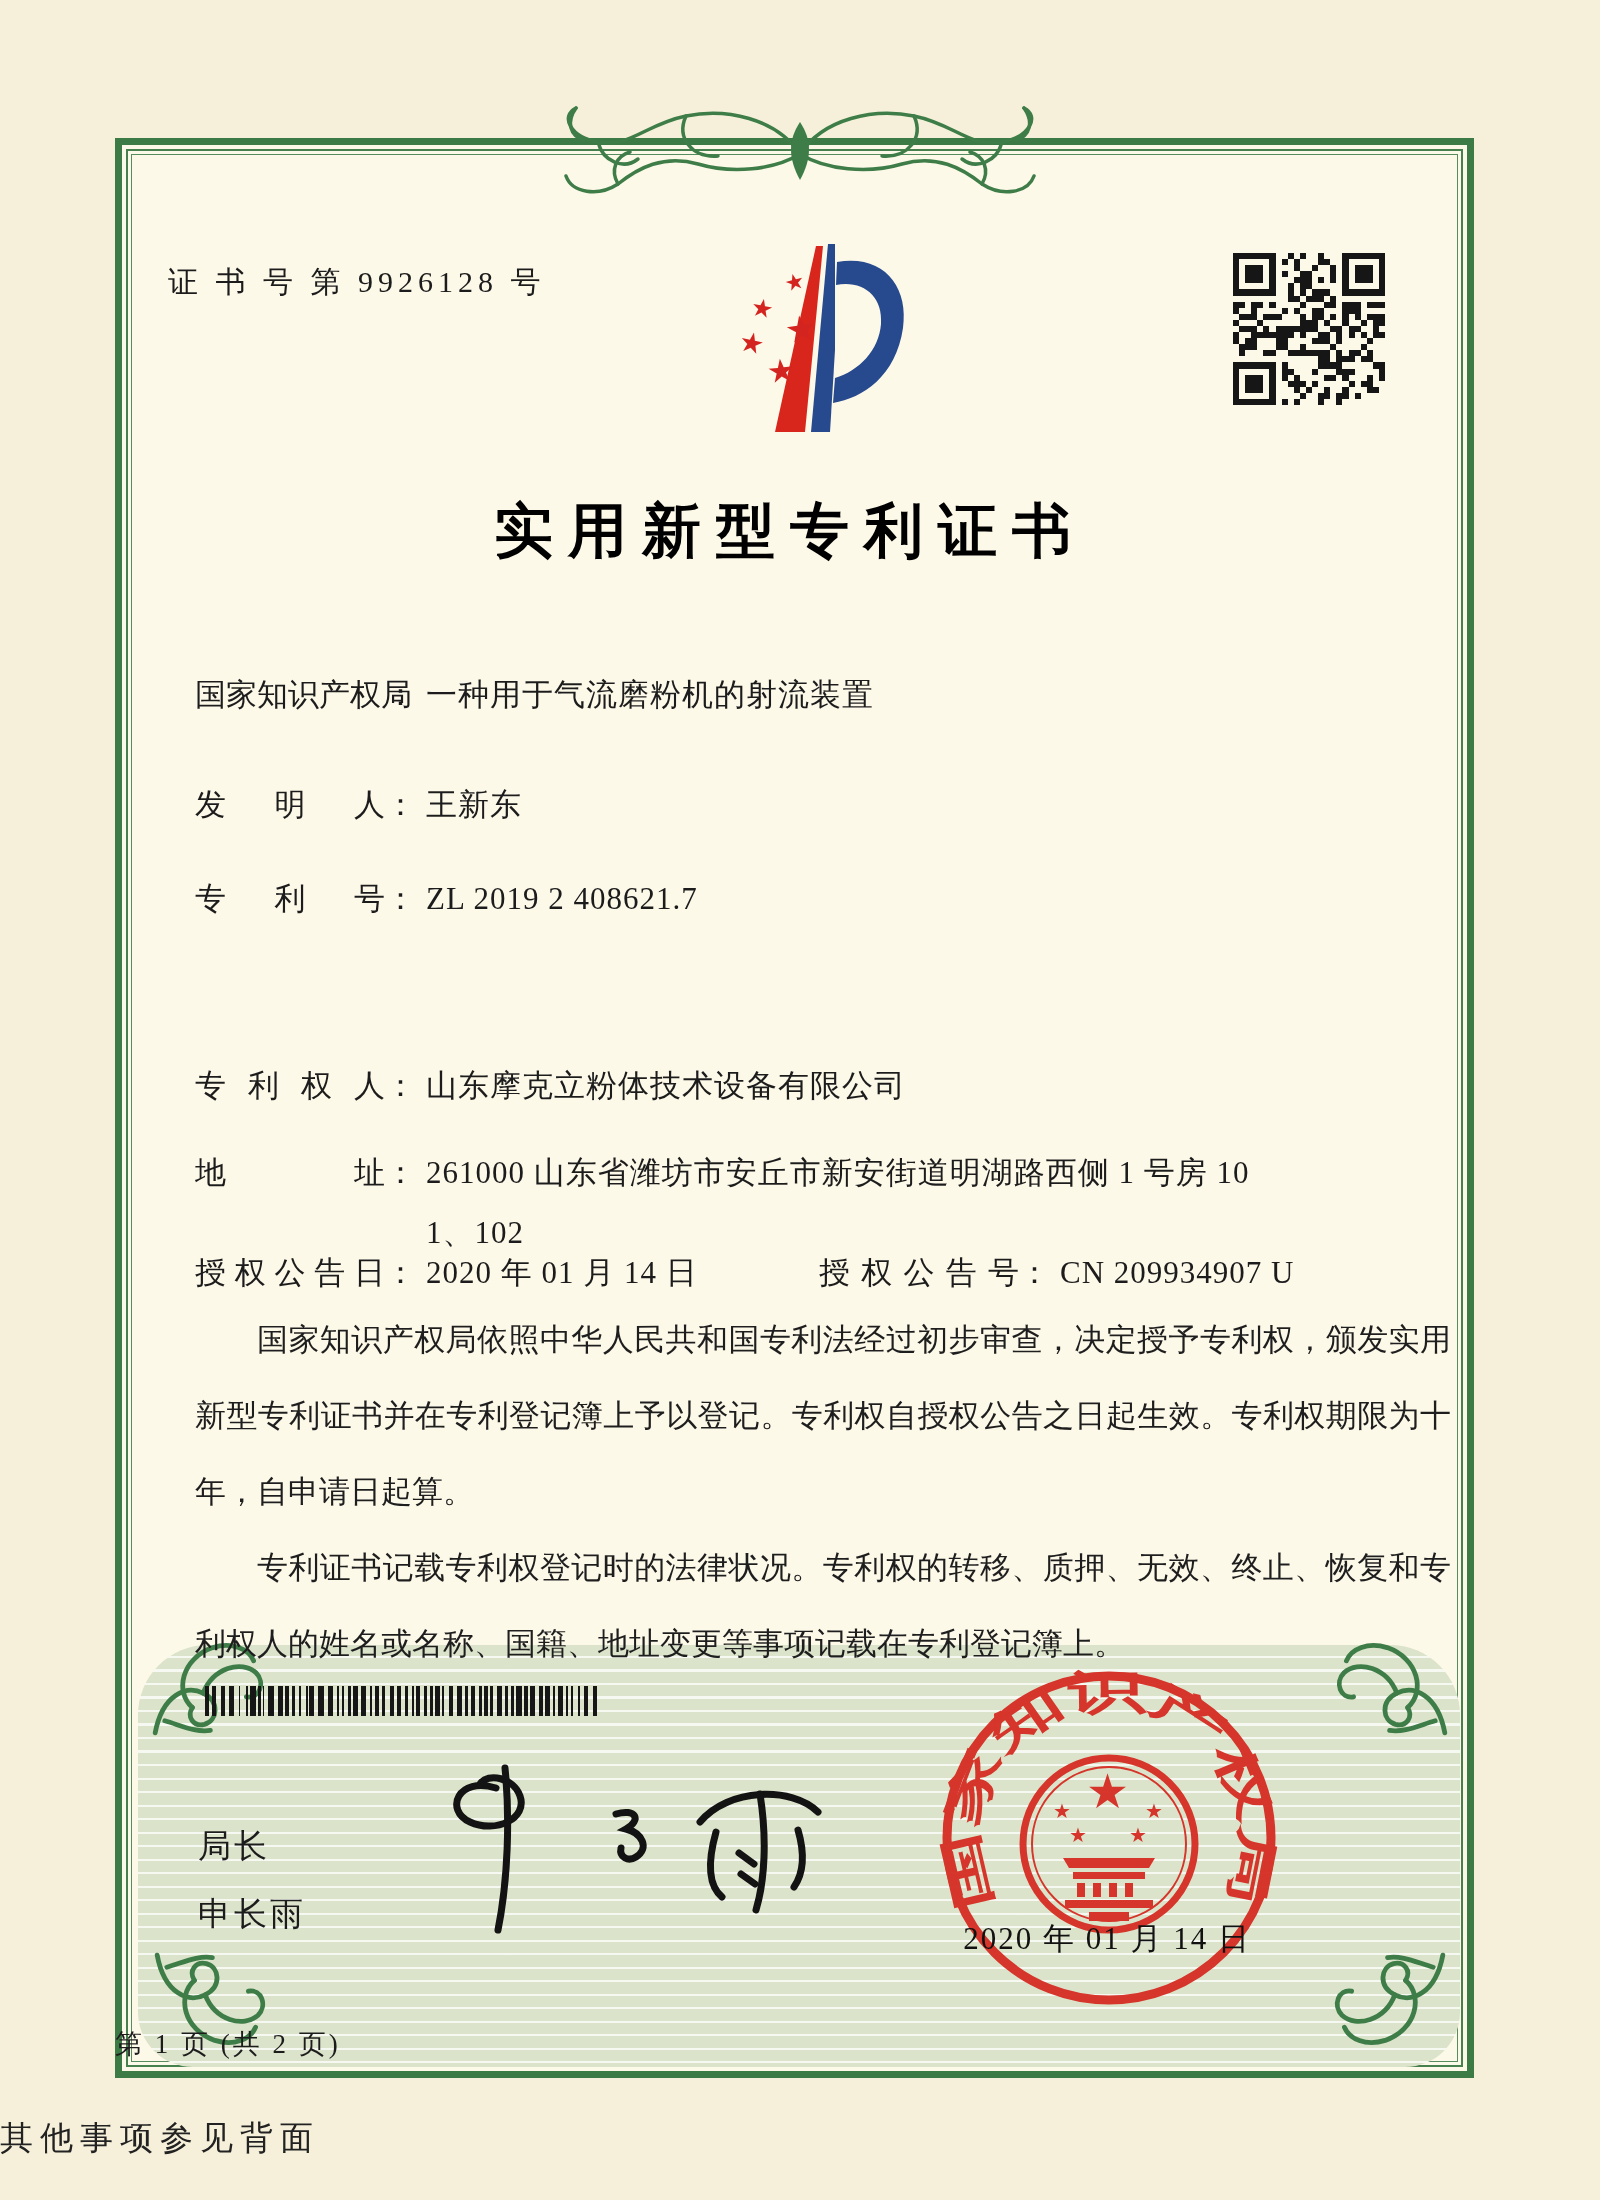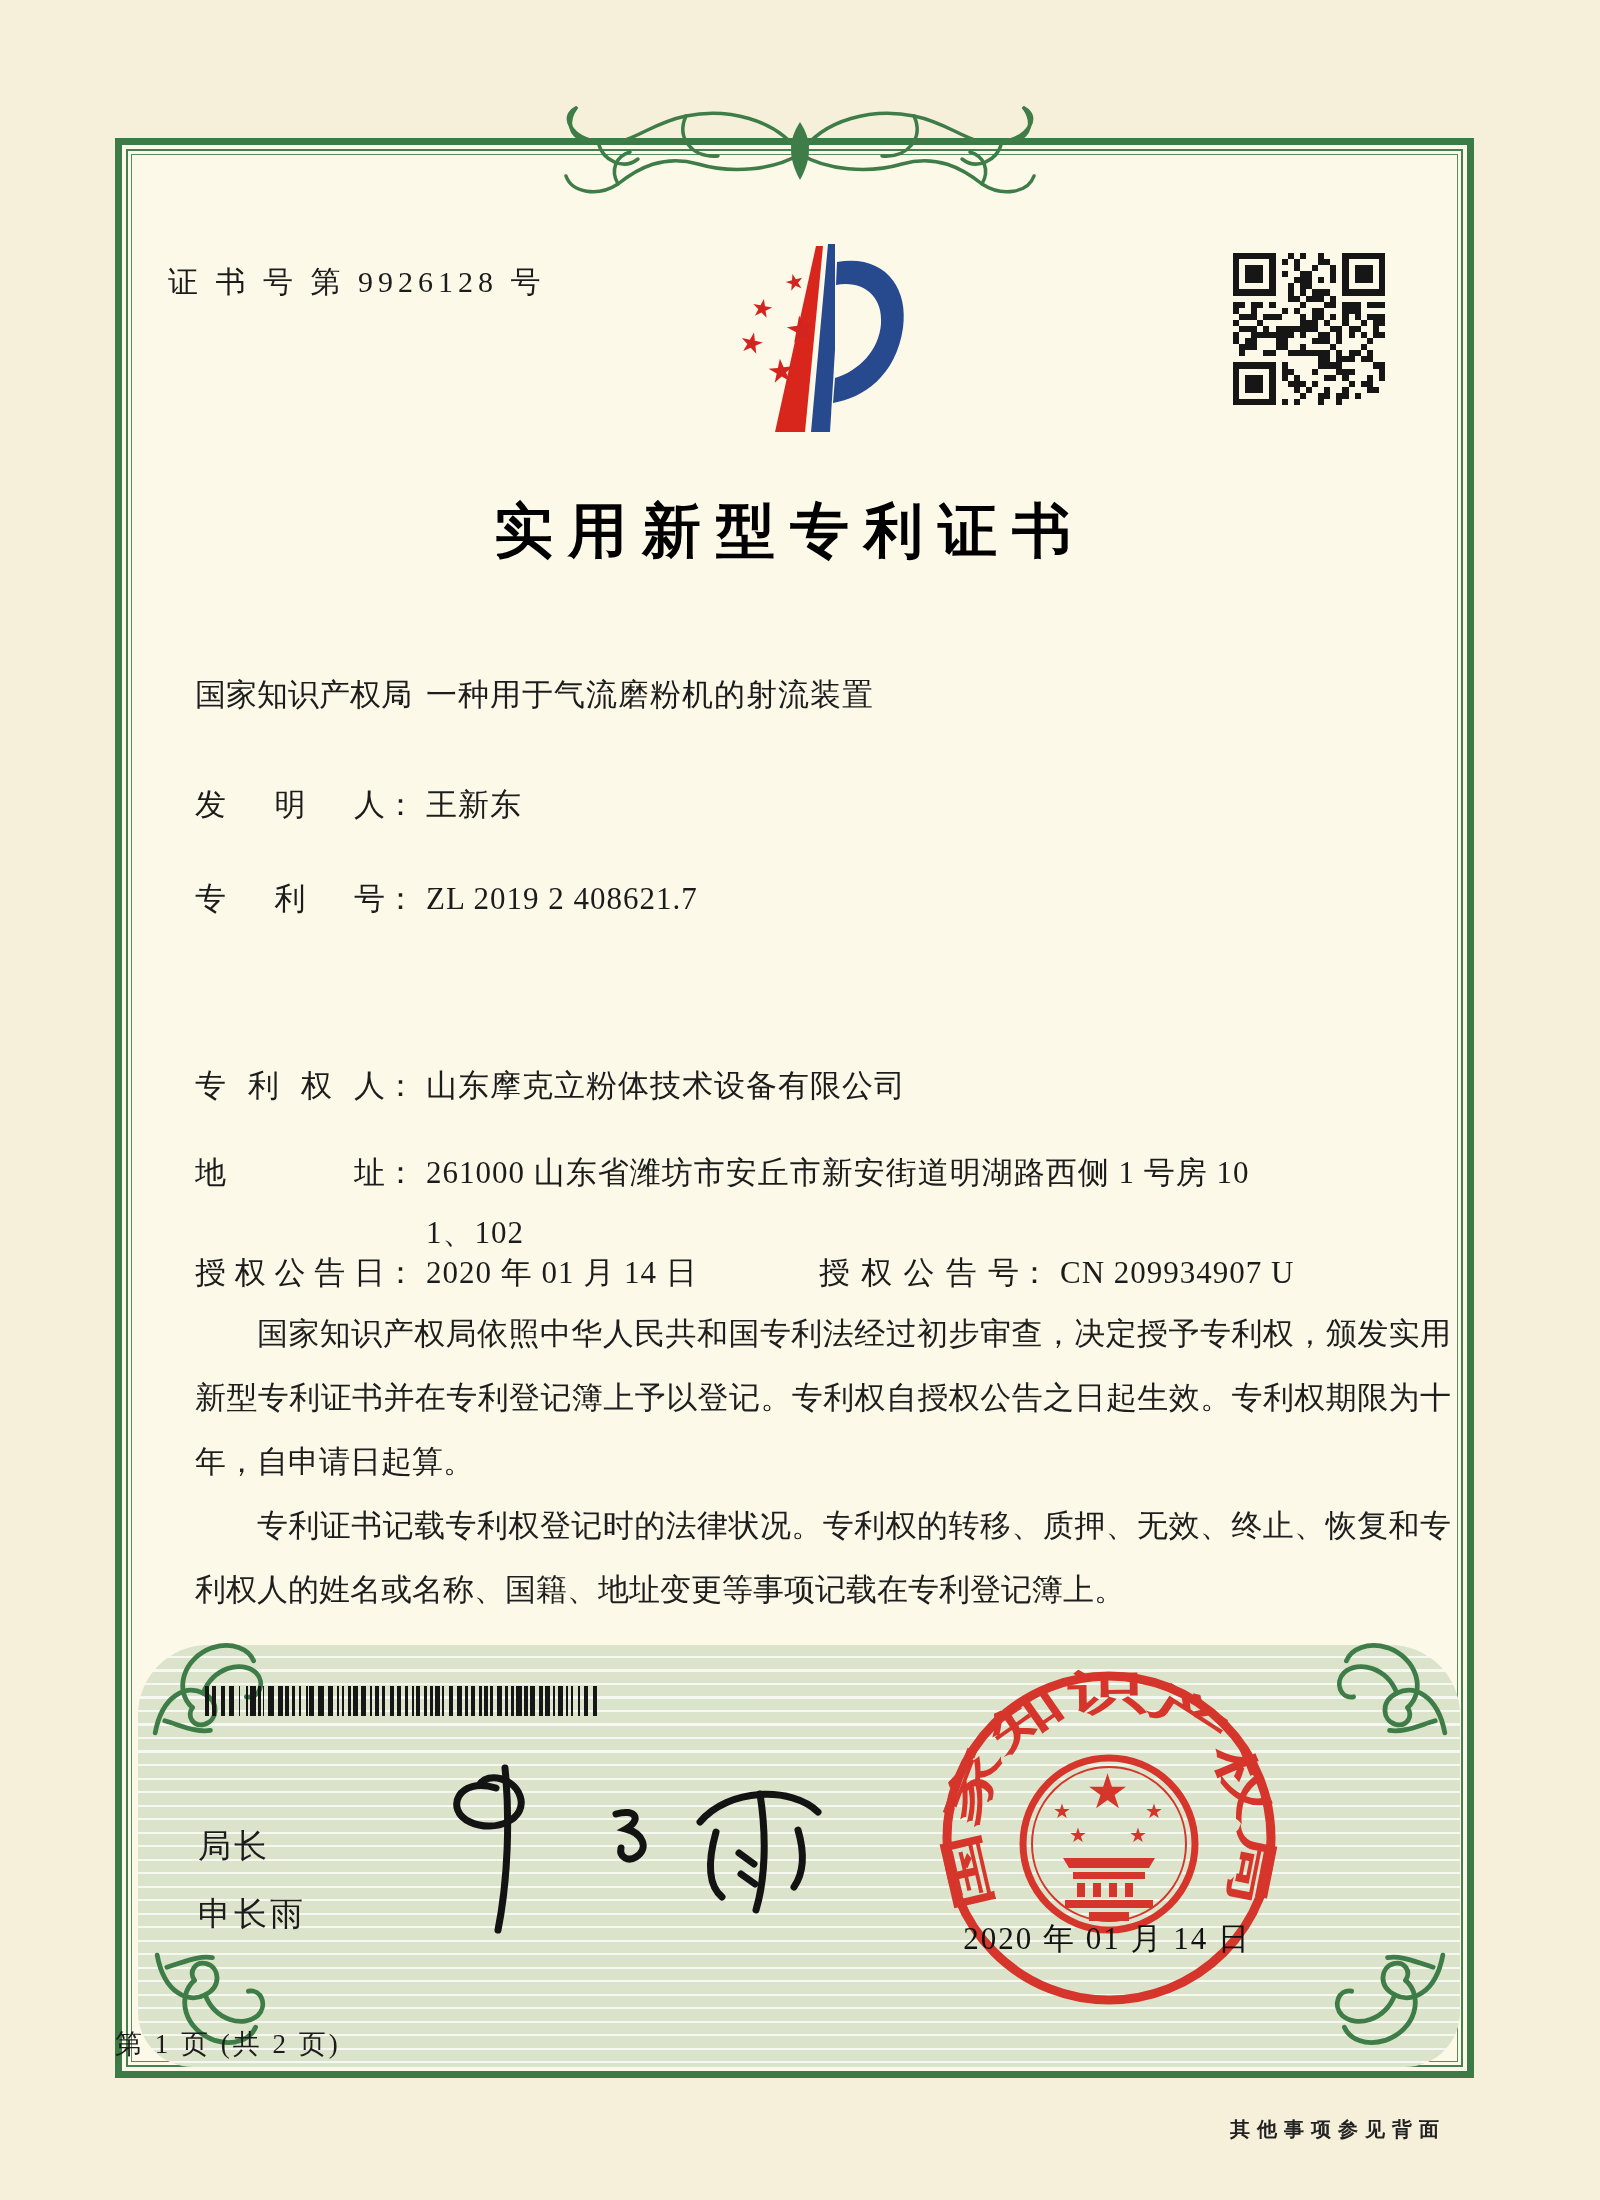--- a/index.html
+++ b/index.html
@@ -23,25 +23,25 @@
   .title{position:absolute;left:0;top:492px;width:1580px;text-align:center;
          font-size:59px;font-weight:bold;letter-spacing:15px;color:#000000;}
   .row{position:absolute;left:195px;width:1260px;font-size:31px;line-height:46px;white-space:nowrap;}
   .flabel{display:inline-block;width:190px;text-align:justify;text-align-last:justify;vertical-align:top;}
   .colon{display:inline-block;vertical-align:top;margin-right:10px;}
   .fvalue{display:inline-block;vertical-align:top;letter-spacing:1px;}
   .fvalue .l2{display:block;}
   .pair2{position:absolute;left:596px;top:0;margin-left:28px;}
   .pair2 .flabel{width:200px;}
   .paras{position:absolute;left:195px;top:1302px;width:1256px;font-size:31px;
-         line-height:64px;text-align:justify;color:#1e1e1e;}
+         line-height:76px;text-align:justify;color:#1e1e1e;}
   .paras p{margin:0;text-indent:62px;}
   .director{position:absolute;left:198px;font-size:33px;letter-spacing:3px;}
   .pageinfo{position:absolute;left:115px;top:2026px;width:1220px;text-align:left;font-size:27px;letter-spacing:3px;}
-  .backnote{position:absolute;left:0;top:2116px;width:1446px;text-align:right;font-size:20px;letter-spacing:7px;color:#222;font-weight:bold;}
+  .backnote{position:absolute;left:0;top:2116px;width:1446px;text-align:left;font-size:33px;letter-spacing:7px;color:#222;}
   .sealdate{position:absolute;left:932px;top:1918px;width:350px;text-align:center;
             font-size:31px;letter-spacing:2px;color:#111;}
   
   .logo{position:absolute;left:733px;top:240px;width:178px;height:198px;}
   .qr{position:absolute;left:1233px;top:253px;width:152px;height:152px;}
   .barcode{position:absolute;left:205px;top:1686px;width:392px;height:30px;}
   .sig{position:absolute;left:400px;top:1758px;width:440px;height:190px;}
   .seal{position:absolute;left:937px;top:1666px;width:344px;height:344px;opacity:.93;}
   .ornament-top{position:absolute;left:518px;top:96px;width:564px;height:118px;}
   .curl{position:absolute;width:120px;height:120px;}

